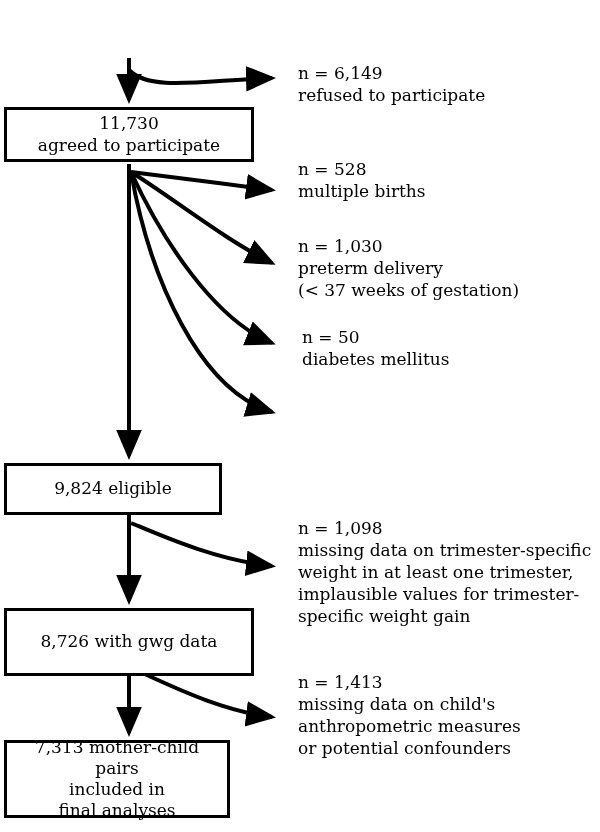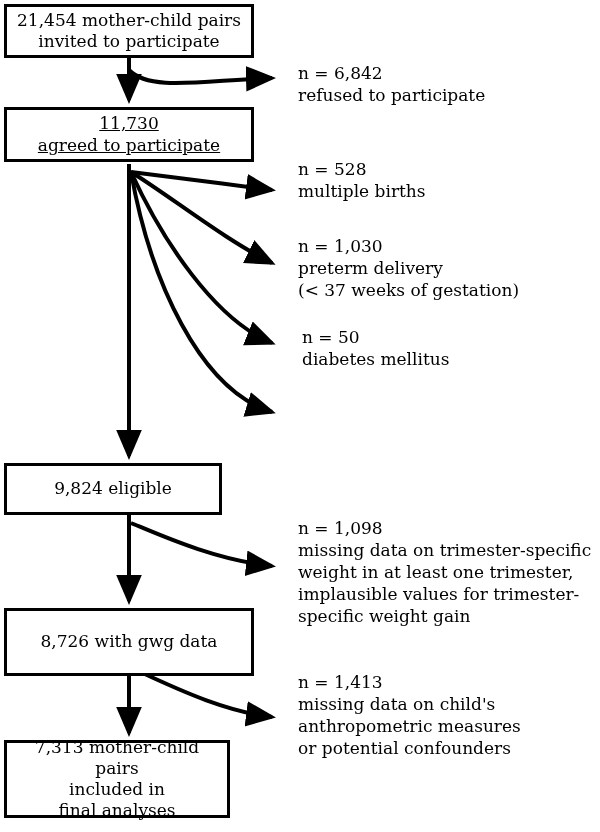--- a/index.html
+++ b/index.html
@@ -41,21 +41,21 @@
   }
   .exclusion {
     position: absolute;
     font-size: 17px;
     line-height: 1.3;
     white-space: pre-line;
     text-align: left;
   }
   
   #node-invited   { left: 4px;  top: 4px;   width: 250px; height: 54px; }
-  #node-agreed    { left: 4px;  top: 107px; width: 250px; height: 55px; text-decoration: underline; }
+  #node-agreed    { left: 4px;  top: 107px; width: 250px; height: 55px; }
   #node-eligible  { left: 4px;  top: 463px; width: 218px; height: 52px; }
   #node-gwg       { left: 4px;  top: 608px; width: 250px; height: 68px; }
   #node-final     { left: 4px;  top: 740px; width: 226px; height: 78px; }
   
   #ex-refused     { left: 298px; top: 62px; }
   #ex-multiple    { left: 298px; top: 158px; }
   #ex-preterm     { left: 298px; top: 235px; }
   #ex-diabetes    { left: 302px; top: 326px; }
   #ex-gestational { left: 298px; top: 396px; }
   #ex-missinggwg  { left: 298px; top: 517px; }
@@ -91,31 +91,29 @@
       <path d="M131,172 C162,240 215,320 272,343"></path>
 
       <path d="M131,172 C150,280 200,390 272,412"></path>
 
       <path d="M131,523 C160,535 215,560 272,566"></path>
 
       <path d="M131,668 C160,680 215,710 272,717"></path>
     </g>
   </svg>
 
-  <div class="node" id="node-invited">21,454 mother-child pairs
-invited to participate</div>
   <div class="node" id="node-agreed">11,730
 agreed to participate</div>
   <div class="node" id="node-eligible">9,824 eligible</div>
   <div class="node" id="node-gwg">8,726 with gwg data</div>
   <div class="node" id="node-final">7,313 mother-child pairs
 included in
 final analyses</div>
 
-  <div class="exclusion" id="ex-refused">n = 6,842
+  <div class="exclusion" id="ex-refused">n = 6,149
 refused to participate</div>
   <div class="exclusion" id="ex-multiple">n = 528
 multiple births</div>
   <div class="exclusion" id="ex-preterm">n = 1,030
 preterm delivery
 (&lt; 37 weeks of gestation)</div>
   <div class="exclusion" id="ex-diabetes">n = 50
 diabetes mellitus</div>
   <div class="exclusion" id="ex-missinggwg">n = 1,098
 missing data on trimester-specific

